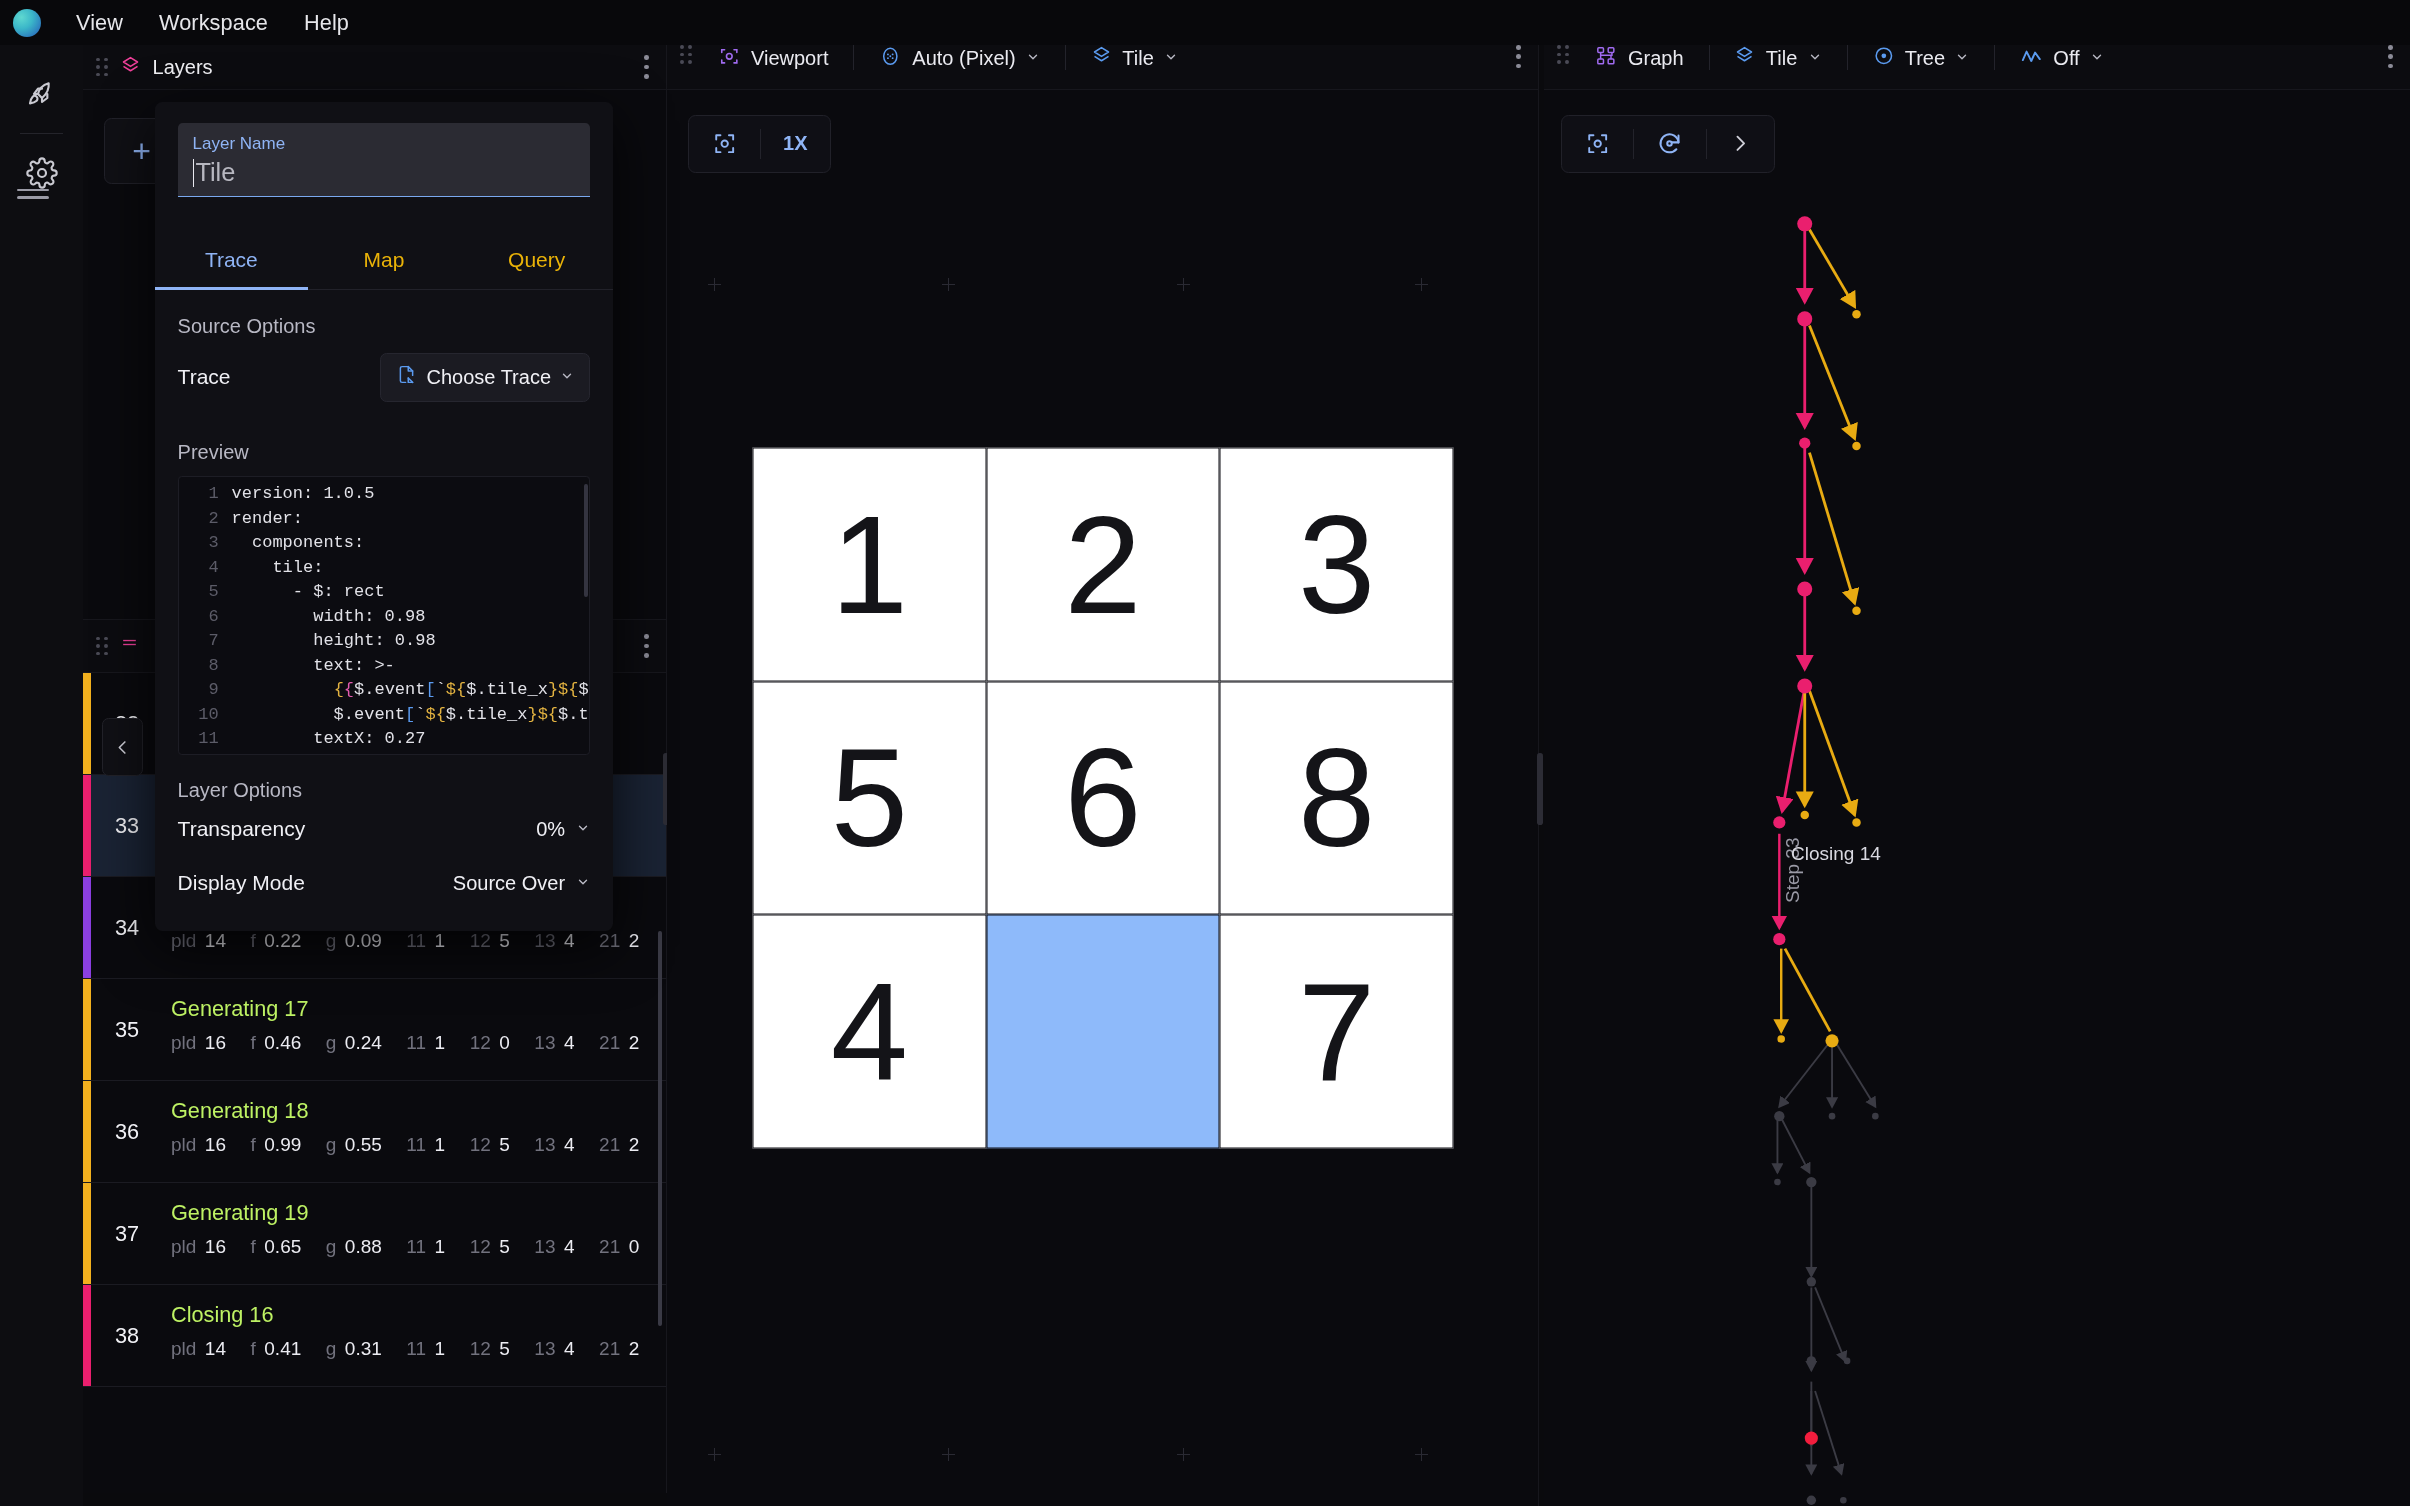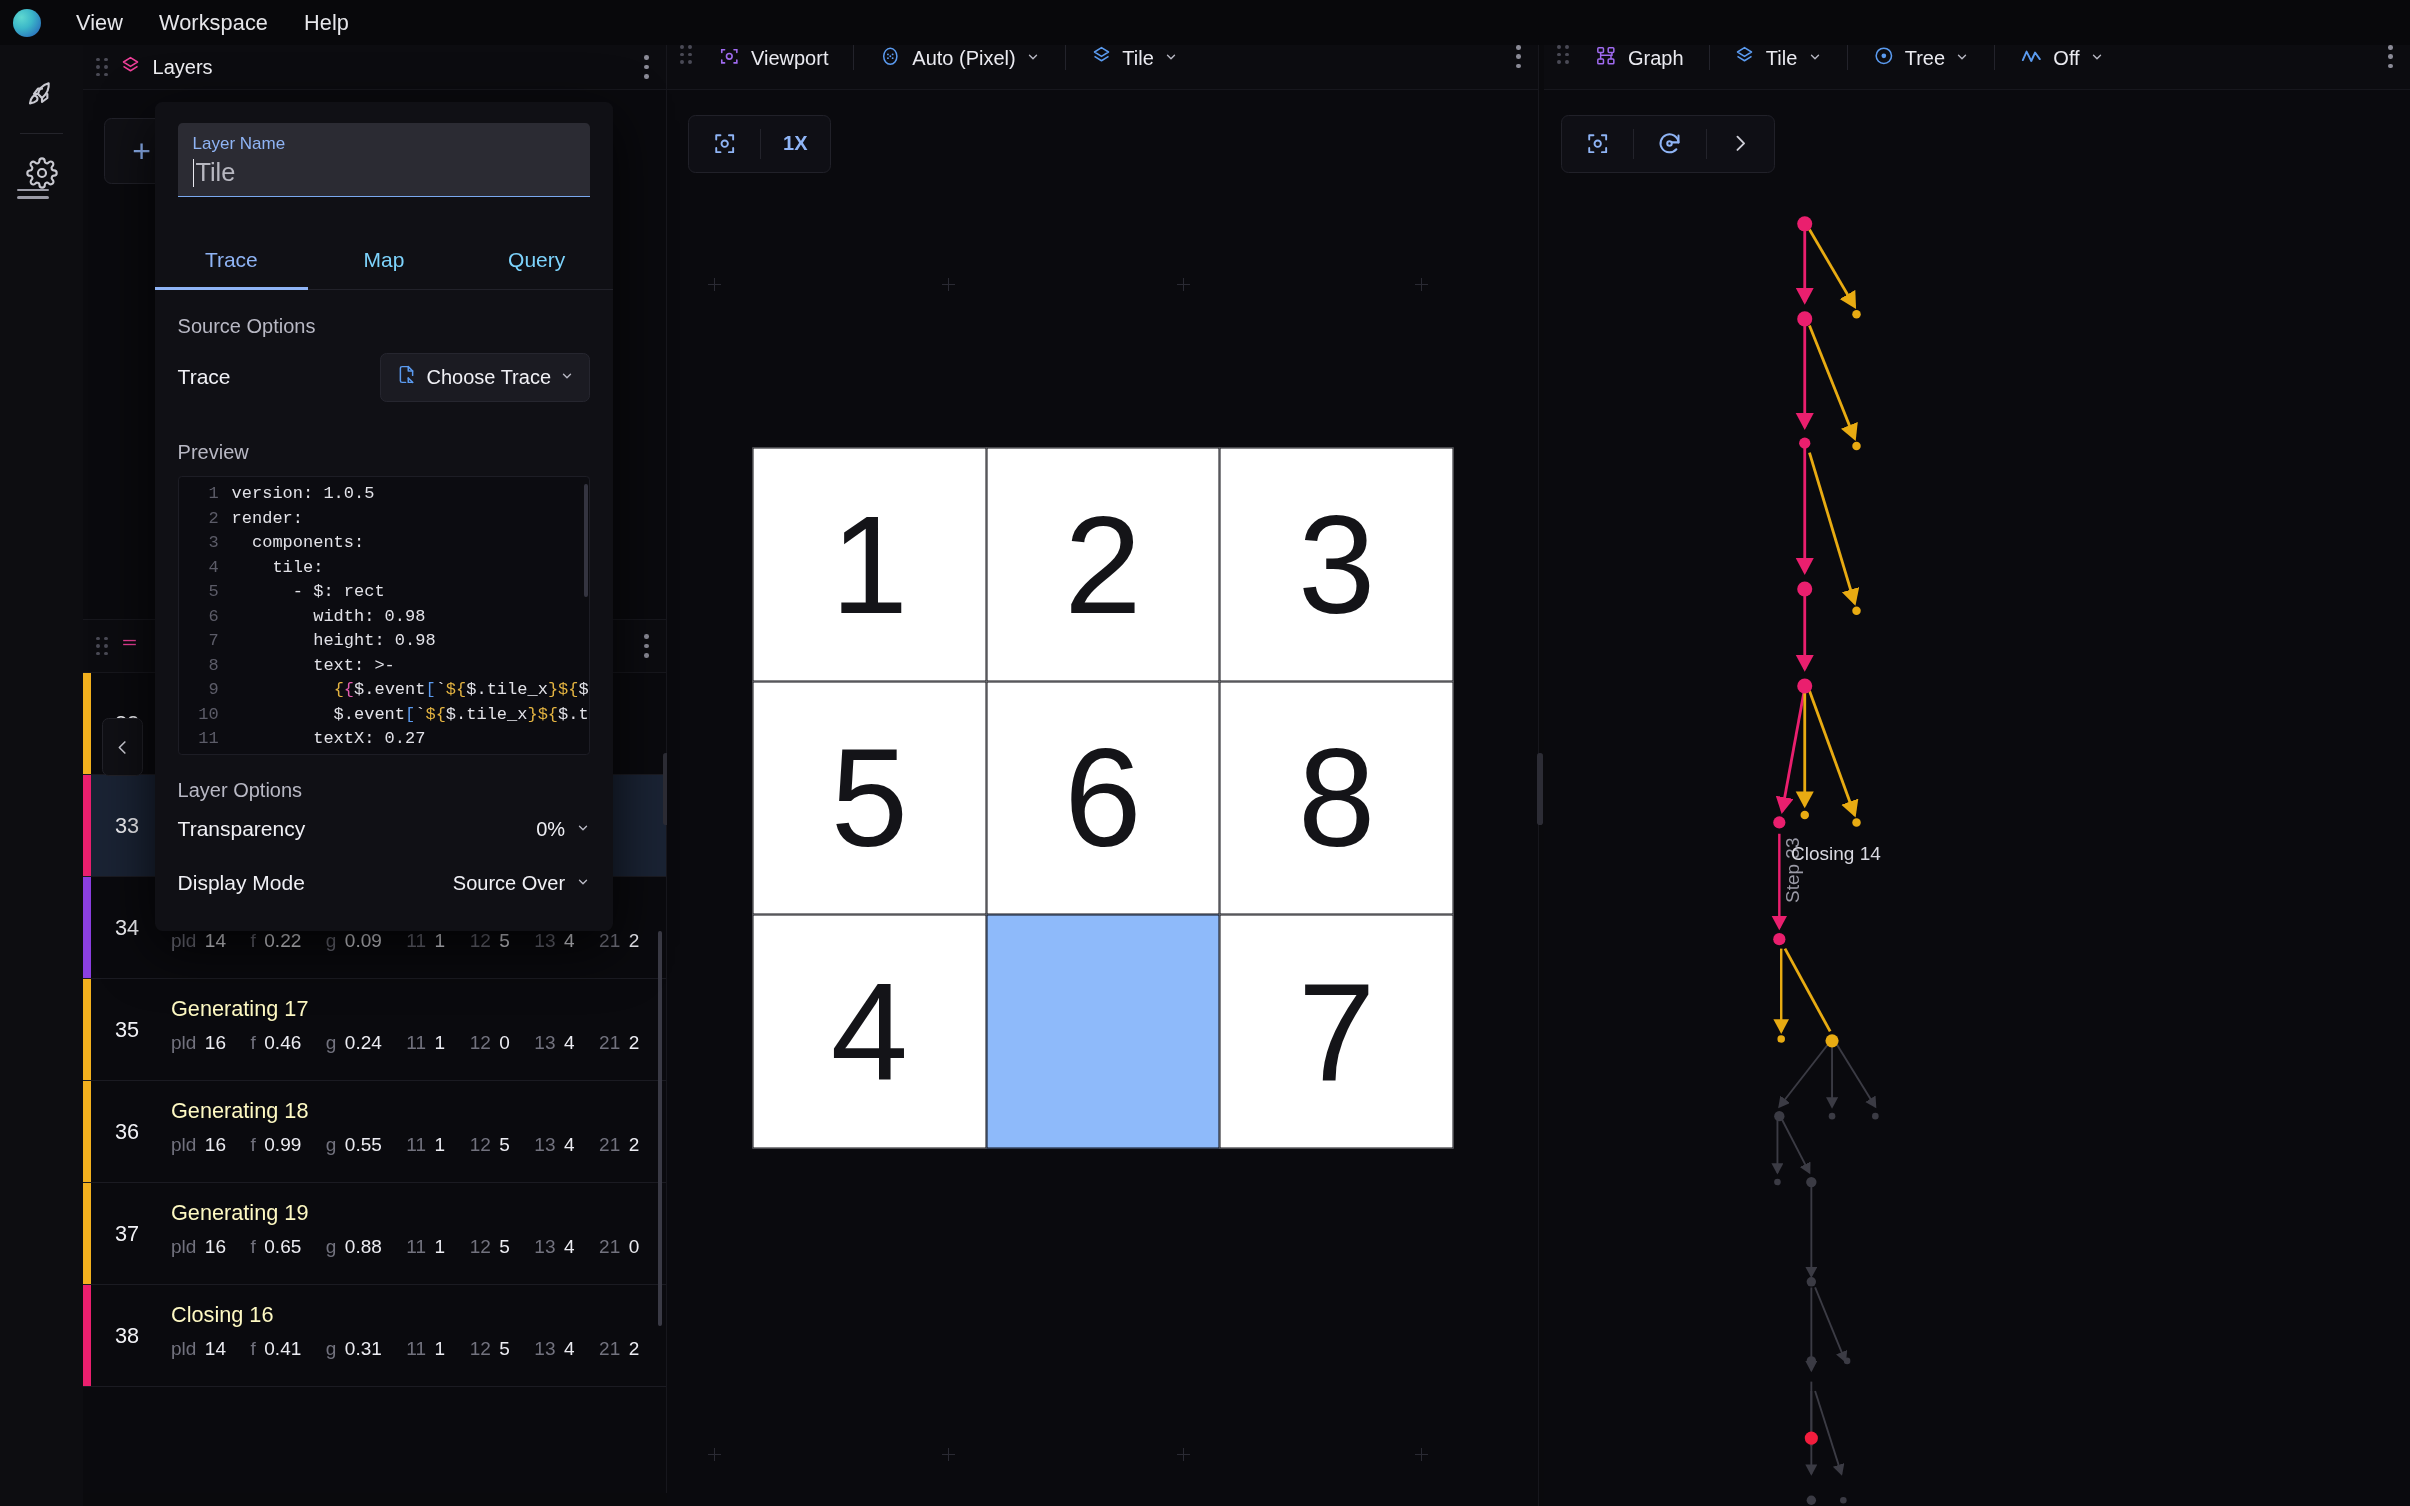--- a/index.html
+++ b/index.html
@@ -99,21 +99,21 @@
     display: flex; align-items: stretch; min-height: 102px;
     border-bottom: 0.9px solid #1b1b22; position: relative;
   }
   .step-row.selected { background: #1a2334; }
   .step-bar { width: 7.5px; flex: none; }
   .step-idx {
     width: 73px; flex: none; display: flex; align-items: center; justify-content: center;
     font-size: 21.7px; color: #f2f2f6;
   }
   .step-main { flex: 1; padding: 17px 21px 15px 7.5px; }
-  .step-title { font-size: 21.7px; color: #fef9c3; margin-bottom: 10.4px; }
+  .step-title { font-size: 21.7px; color: #bef264; margin-bottom: 10.4px; }
   .step-meta { font-size: 19px; color: #ececf2; display: flex; gap: 0; flex-wrap: nowrap; }
   .step-meta .k { color: #72727e; margin-right: 8.5px; }
   .step-meta .v { color: #ececf2; margin-right: 24.5px; }
   .steps-scroll {
     position: absolute; right: 3.8px; top: 311px; width: 3.8px; height: 395px;
     background: #3a3a45; border-radius: 1.9px;
   }
   .panel-resize-h {
     position: absolute; left: 663px; top: 753px; width: 5.6px; height: 72px;
     background: #2c2c35; border-radius: 2.8px;
@@ -205,21 +205,21 @@
   .lm-label { font-size: 17px; color: #8fb4f5; margin-bottom: 3.8px; }
   .lm-input {
     font-size: 25.4px; color: #b7b7c0; display: flex; align-items: center;
   }
   .caret { width: 1.9px; height: 28px; background: #e9e9f0; margin-right: 0.9px; }
   .lm-tabs {
     display: flex; margin-top: 36px; border-bottom: 0.9px solid #22222a; position: relative;
   }
   .lm-tab {
     flex: 1; text-align: center; padding: 15px 0 17px; font-size: 21px;
-    color: #7dd3fc; cursor: pointer;
+    color: #eab308; cursor: pointer;
   }
   .lm-tab.active { color: #8fb4f5; }
   .lm-tab.active::after {
     content: ""; position: absolute; bottom: -0.9px; left: 0; width: 33.33%;
     height: 3.8px; background: #8fb4f5;
   }
   .lm-section { font-size: 20px; color: #b8b8c4; padding: 24.5px 22.6px 0 22.6px; }
   .lm-row {
     display: flex; align-items: center; justify-content: space-between;
     padding: 15px 22.6px; font-size: 21px; color: #f0f0f5;

